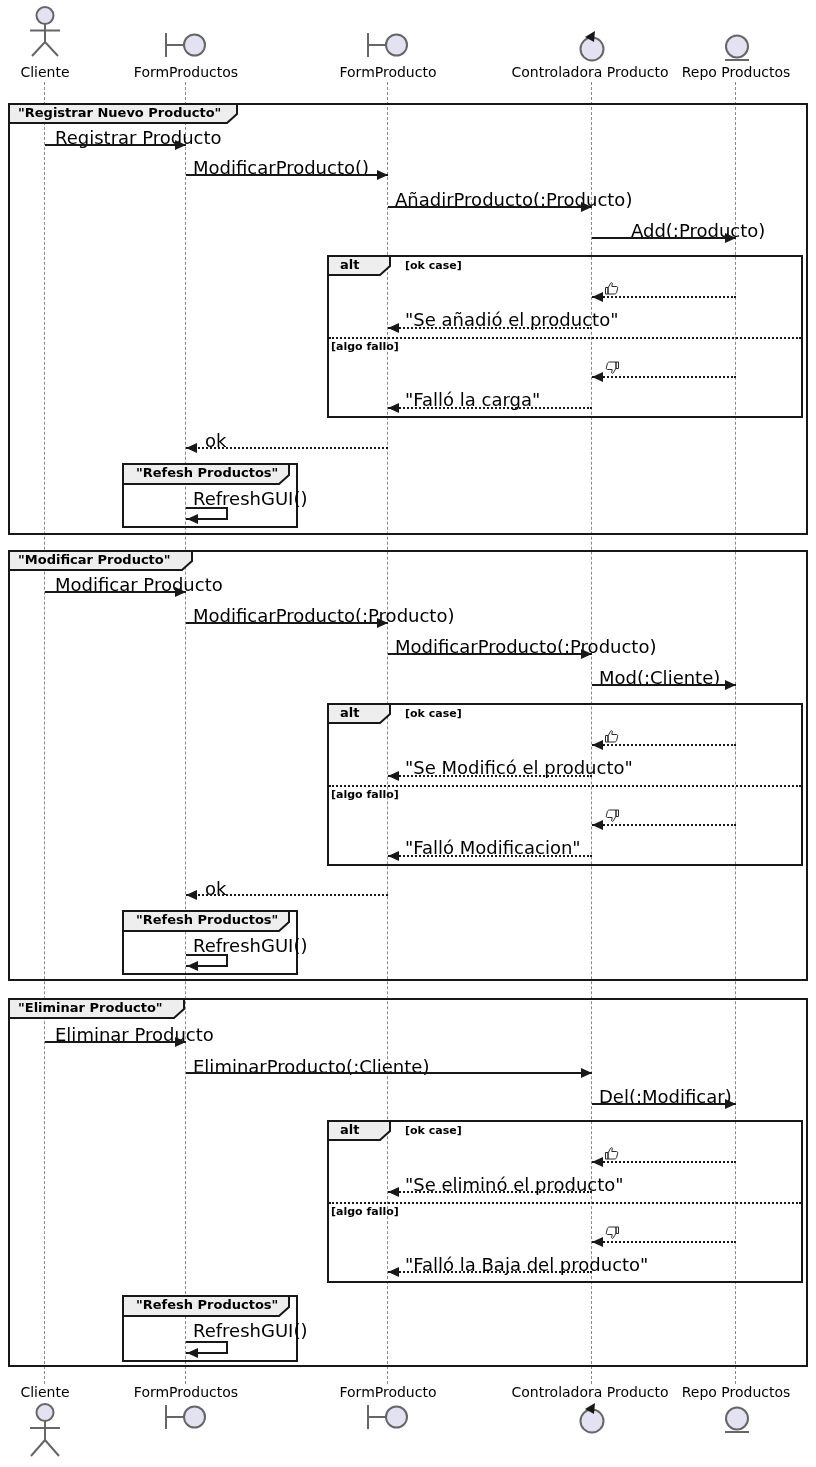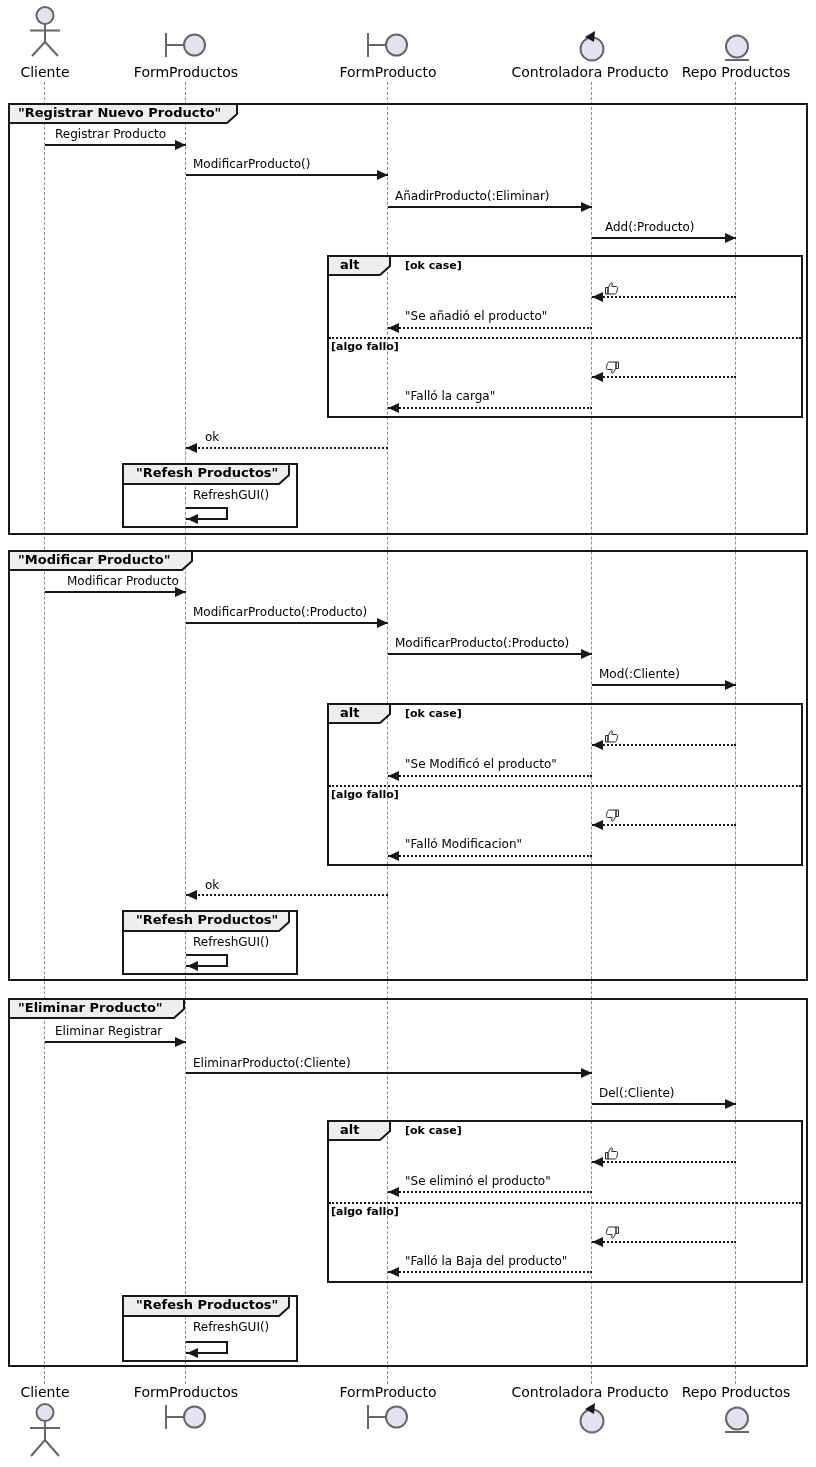--- a/index.html
+++ b/index.html
@@ -8,21 +8,21 @@
     font-family:"DejaVu Sans", sans-serif;color:#000000;
   }
   .lifeline{position:absolute;width:0;border-left:1px dashed #8a8a8a;}
   .p-label{position:absolute;font-size:14px;white-space:nowrap;transform:translateX(-50%);}
   .p-icon{position:absolute;}
   .frame{position:absolute;border:2px solid #181818;box-sizing:border-box;background:transparent;}
   .tabsvg{position:absolute;}
   .tab-text{position:absolute;font-weight:bold;font-size:13px;white-space:nowrap;}
   .alt-text{position:absolute;font-weight:bold;font-size:13px;}
   .guard{position:absolute;font-weight:bold;font-size:11px;white-space:nowrap;}
-  .msg-label{position:absolute;font-size:12px;white-space:nowrap;}
+  .msg-label{position:absolute;font-size:18px;white-space:nowrap;}
   .line{position:absolute;height:0;}
   .solid{border-top:2px solid #181818;}
   .dotted{border-top:2px dotted #181818;}
   .divider{position:absolute;height:0;border-top:2px dotted #181818;}
   .arrow-r{position:absolute;width:0;height:0;border-left:11px solid #181818;border-top:5px solid transparent;border-bottom:5px solid transparent;}
   .arrow-l{position:absolute;width:0;height:0;border-right:11px solid #181818;border-top:5px solid transparent;border-bottom:5px solid transparent;}
   .selfmsg{position:absolute;box-sizing:border-box;border:2px solid #181818;border-left:none;width:42px;height:13px;}
   .thumb{position:absolute;width:16px;height:16px;}
 </style>
 </head>
@@ -69,25 +69,25 @@
   <div class="tab-text" style="left:18px;top:105px;">"Registrar Nuevo Producto"</div>
 
   <div class="msg-label" style="left:55px;top:127px;">Registrar Producto</div>
   <div class="line solid" style="left:45px;top:144px;width:141px;"></div>
   <div class="arrow-r" style="left:175px;top:140px;"></div>
 
   <div class="msg-label" style="left:193px;top:157px;">ModificarProducto()</div>
   <div class="line solid" style="left:186px;top:174px;width:202px;"></div>
   <div class="arrow-r" style="left:377px;top:170px;"></div>
 
-  <div class="msg-label" style="left:395px;top:189px;">AñadirProducto(:Eliminar)</div>
+  <div class="msg-label" style="left:395px;top:189px;">AñadirProducto(:Producto)</div>
   <div class="line solid" style="left:388px;top:206px;width:204px;"></div>
   <div class="arrow-r" style="left:581px;top:202px;"></div>
 
-  <div class="msg-label" style="left:605px;top:220px;">Add(:Producto)</div>
+  <div class="msg-label" style="left:631px;top:220px;">Add(:Producto)</div>
   <div class="line solid" style="left:592px;top:237px;width:144px;"></div>
   <div class="arrow-r" style="left:725px;top:233px;"></div>
 
   <div class="frame" style="left:327px;top:255px;width:476px;height:163px;"></div>
   <svg class="tabsvg" style="left:327px;top:255px" width="64" height="21" viewBox="0 0 64 21">
     <path d="M1 1H63V11L53 20H1Z" fill="#EEEEEE" stroke="#181818" stroke-width="2"></path>
   </svg>
   <div class="alt-text" style="left:340px;top:257px;">alt</div>
   <div class="guard" style="left:405px;top:259px;">[ok case]</div>
 
@@ -128,21 +128,21 @@
   <div class="msg-label" style="left:193px;top:488px;">RefreshGUI()</div>
   <div class="selfmsg" style="left:186px;top:507px;"></div>
   <div class="arrow-l" style="left:187px;top:514px;"></div>
 
   <div class="frame" style="left:8px;top:550px;width:800px;height:431px;"></div>
   <svg class="tabsvg" style="left:8px;top:550px" width="185" height="21" viewBox="0 0 185 21">
     <path d="M1 1H184V11L174 20H1Z" fill="#EEEEEE" stroke="#181818" stroke-width="2"></path>
   </svg>
   <div class="tab-text" style="left:18px;top:552px;">"Modificar Producto"</div>
 
-  <div class="msg-label" style="left:67px;top:574px;">Modificar Producto</div>
+  <div class="msg-label" style="left:55px;top:574px;">Modificar Producto</div>
   <div class="line solid" style="left:45px;top:591px;width:141px;"></div>
   <div class="arrow-r" style="left:175px;top:587px;"></div>
 
   <div class="msg-label" style="left:193px;top:605px;">ModificarProducto(:Producto)</div>
   <div class="line solid" style="left:186px;top:622px;width:202px;"></div>
   <div class="arrow-r" style="left:377px;top:618px;"></div>
 
   <div class="msg-label" style="left:395px;top:636px;">ModificarProducto(:Producto)</div>
   <div class="line solid" style="left:388px;top:653px;width:204px;"></div>
   <div class="arrow-r" style="left:581px;top:649px;"></div>
@@ -195,29 +195,29 @@
   <div class="msg-label" style="left:193px;top:935px;">RefreshGUI()</div>
   <div class="selfmsg" style="left:186px;top:954px;"></div>
   <div class="arrow-l" style="left:187px;top:961px;"></div>
 
   <div class="frame" style="left:8px;top:998px;width:800px;height:369px;"></div>
   <svg class="tabsvg" style="left:8px;top:998px" width="177" height="21" viewBox="0 0 177 21">
     <path d="M1 1H176V11L166 20H1Z" fill="#EEEEEE" stroke="#181818" stroke-width="2"></path>
   </svg>
   <div class="tab-text" style="left:18px;top:1000px;">"Eliminar Producto"</div>
 
-  <div class="msg-label" style="left:55px;top:1024px;">Eliminar Registrar</div>
+  <div class="msg-label" style="left:55px;top:1024px;">Eliminar Producto</div>
   <div class="line solid" style="left:45px;top:1041px;width:141px;"></div>
   <div class="arrow-r" style="left:175px;top:1037px;"></div>
 
   <div class="msg-label" style="left:193px;top:1056px;">EliminarProducto(:Cliente)</div>
   <div class="line solid" style="left:186px;top:1072px;width:406px;"></div>
   <div class="arrow-r" style="left:581px;top:1068px;"></div>
 
-  <div class="msg-label" style="left:599px;top:1086px;">Del(:Cliente)</div>
+  <div class="msg-label" style="left:599px;top:1086px;">Del(:Modificar)</div>
   <div class="line solid" style="left:592px;top:1103px;width:144px;"></div>
   <div class="arrow-r" style="left:725px;top:1099px;"></div>
 
   <div class="frame" style="left:327px;top:1120px;width:476px;height:163px;"></div>
   <svg class="tabsvg" style="left:327px;top:1120px" width="64" height="21" viewBox="0 0 64 21">
     <path d="M1 1H63V11L53 20H1Z" fill="#EEEEEE" stroke="#181818" stroke-width="2"></path>
   </svg>
   <div class="alt-text" style="left:340px;top:1122px;">alt</div>
   <div class="guard" style="left:405px;top:1124px;">[ok case]</div>
 

